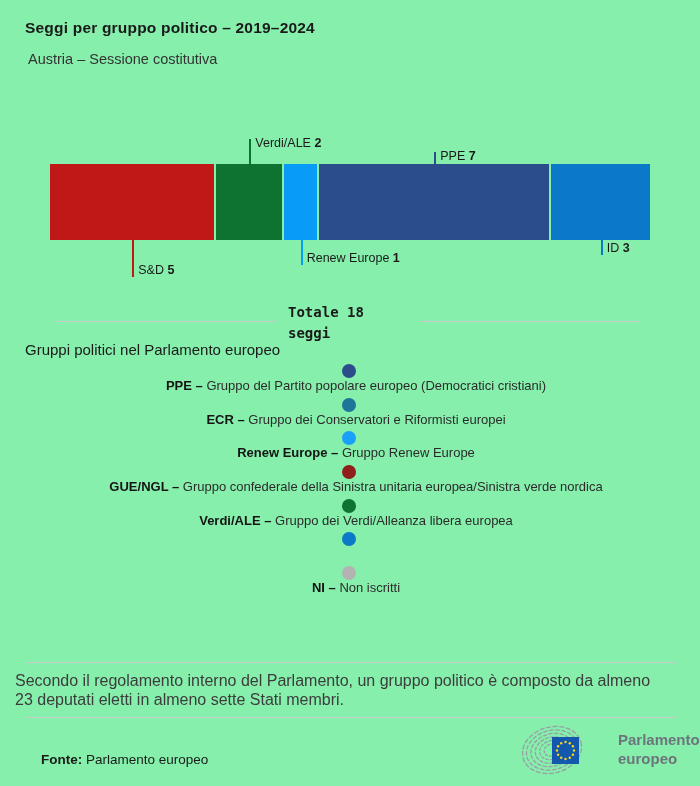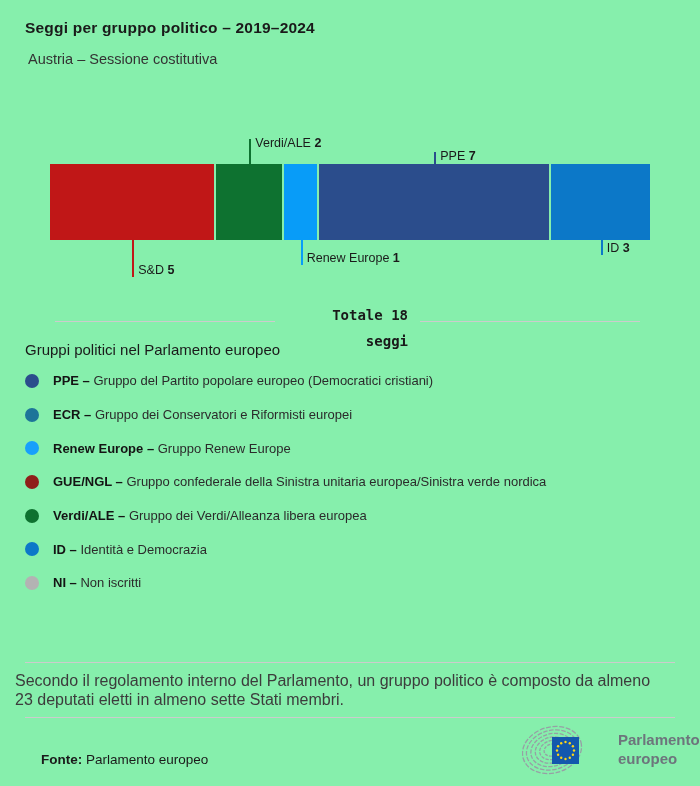--- a/index.html
+++ b/index.html
@@ -6,25 +6,25 @@
   .page{position:relative;width:700px;height:786px;background:#86efac;
         font-family:"Liberation Sans",sans-serif;color:#1a1a1a;overflow:hidden;padding-left:35px;}
   .title{position:absolute;left:25px;top:19px;font-size:15.5px;font-weight:bold;letter-spacing:.2px;}
   .subtitle{position:absolute;left:28px;top:51px;font-size:14.5px;color:#333;}
   #bar{position:absolute;left:50px;top:164px;width:600px;height:76px;}
   .seg{position:absolute;top:0;height:76px;}
   .callout-line{position:absolute;width:2px;}
   .callout-label{position:absolute;font-size:12.5px;white-space:nowrap;color:#1a1a1a;}
   .callout-label b{font-weight:bold;}
   .rule{position:absolute;height:0;border-top:1px solid #cccccc;}
-  .totale{position:absolute;left:288px;top:302px;width:120px;text-align:right;
-          font-family:"DejaVu Sans Mono",monospace;font-weight:bold;font-size:14px;line-height:26px;}
+  .totale{position:absolute;left:288px;top:302px;width:120px;text-align:left;
+          font-family:"DejaVu Sans Mono",monospace;font-weight:bold;font-size:14px;line-height:21px;}
   .legend-heading{position:absolute;left:25px;top:341px;font-size:15px;font-weight:normal;}
   #legend{position:absolute;left:25px;top:364px;width:662px;}
-  .legend-item{display:flex;align-items:center;height:33.7px;}
+  .legend-item{display:flex;align-items:center;height:33.7px;flex-direction:column;}
   .dot{width:14px;height:14px;border-radius:50%;margin-right:14px;flex:none;}
   .legend-text{font-size:13px;color:#2b2b2b;}
   .legend-text b{color:#141414;}
   .note{position:absolute;left:15px;top:671px;width:656px;font-size:16px;line-height:19px;color:#3c3c3c;}
   .fonte{position:absolute;left:25px;top:752px;font-size:13.5px;color:#1a1a1a;margin-left:16px;}
   .fonte b{font-weight:bold;}
   .logo{position:absolute;left:522px;top:724px;width:165px;height:56px;}
   .logo-text{position:absolute;left:68px;top:6px;font-size:15px;font-weight:bold;
              color:#6d757c;line-height:19px;margin-left:28px;}
 </style>
@@ -77,21 +77,20 @@
       <div class="legend-item">
         <span class="dot" style="background: rgb(143, 31, 26);"></span>
         <span class="legend-text"><b>GUE/NGL – </b>Gruppo confederale della Sinistra unitaria europea/Sinistra verde nordica</span>
       </div>
       <div class="legend-item">
         <span class="dot" style="background: rgb(14, 114, 48);"></span>
         <span class="legend-text"><b>Verdi/ALE – </b>Gruppo dei Verdi/Alleanza libera europea</span>
       </div>
       <div class="legend-item">
         <span class="dot" style="background: rgb(12, 120, 200);"></span>
-        <span class="legend-text"><b>ID – </b>Identità e Democrazia</span>
       </div>
       <div class="legend-item">
         <span class="dot" style="background: rgb(179, 179, 179);"></span>
         <span class="legend-text"><b>NI – </b>Non iscritti</span>
       </div>
     </div>
 
   <div class="rule" style="left:25px;top:662px;width:650px;"></div>
   <div class="note">Secondo il regolamento interno del Parlamento, un gruppo politico è composto da almeno 23 deputati eletti in almeno sette Stati membri.</div>
   <div class="rule" style="left:25px;top:717px;width:650px;"></div>

